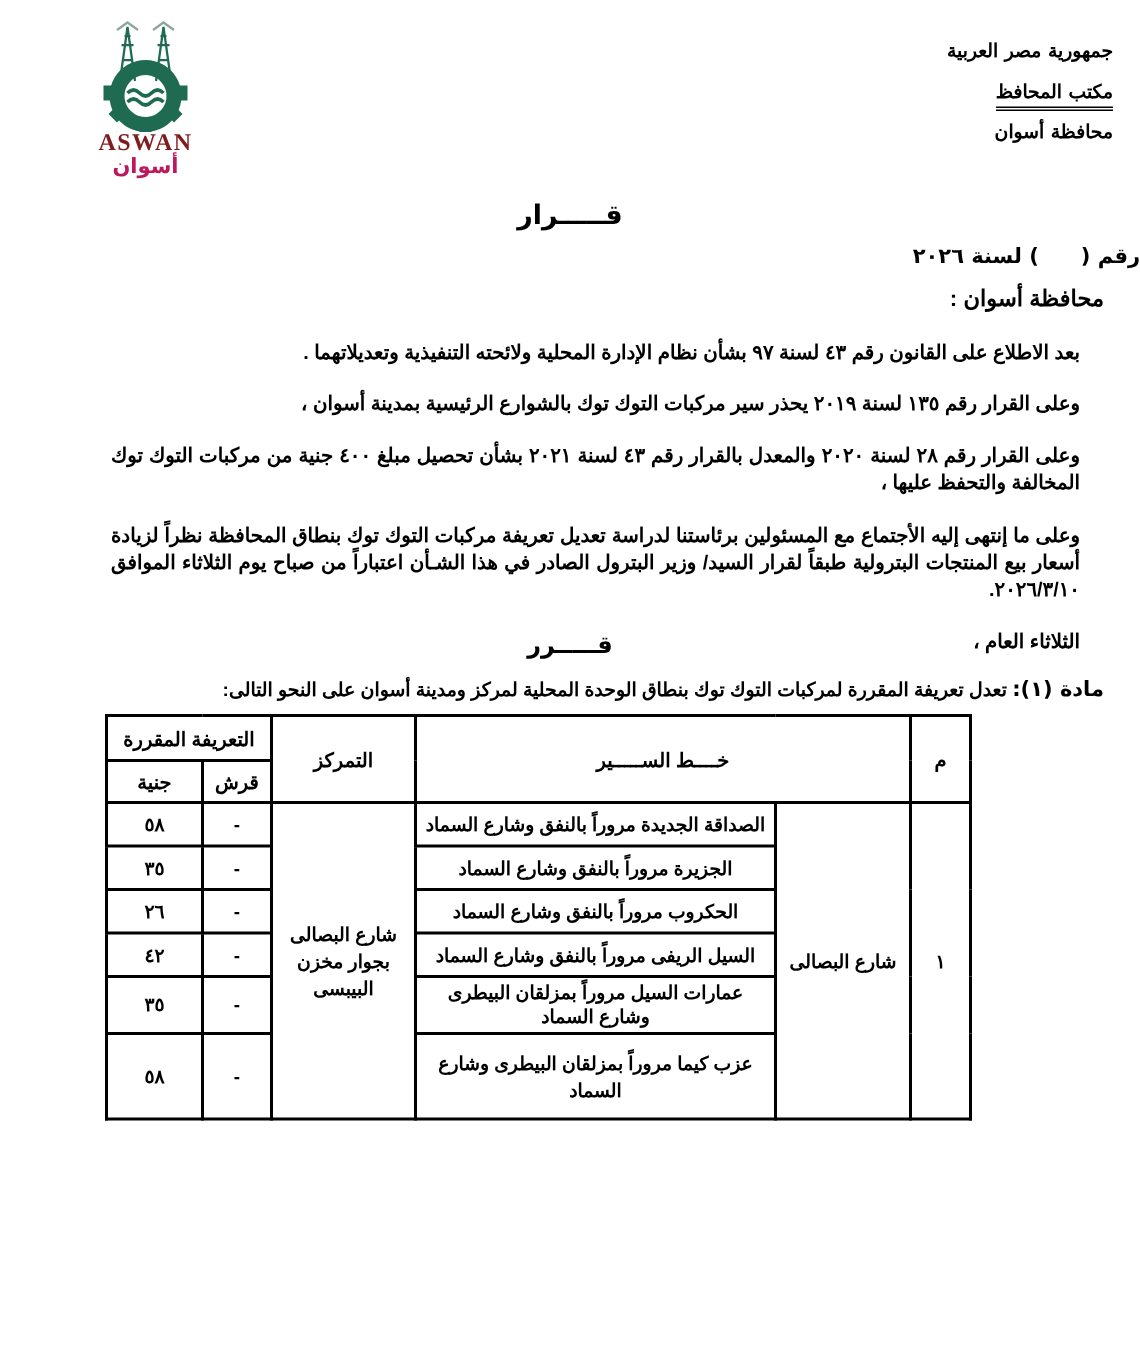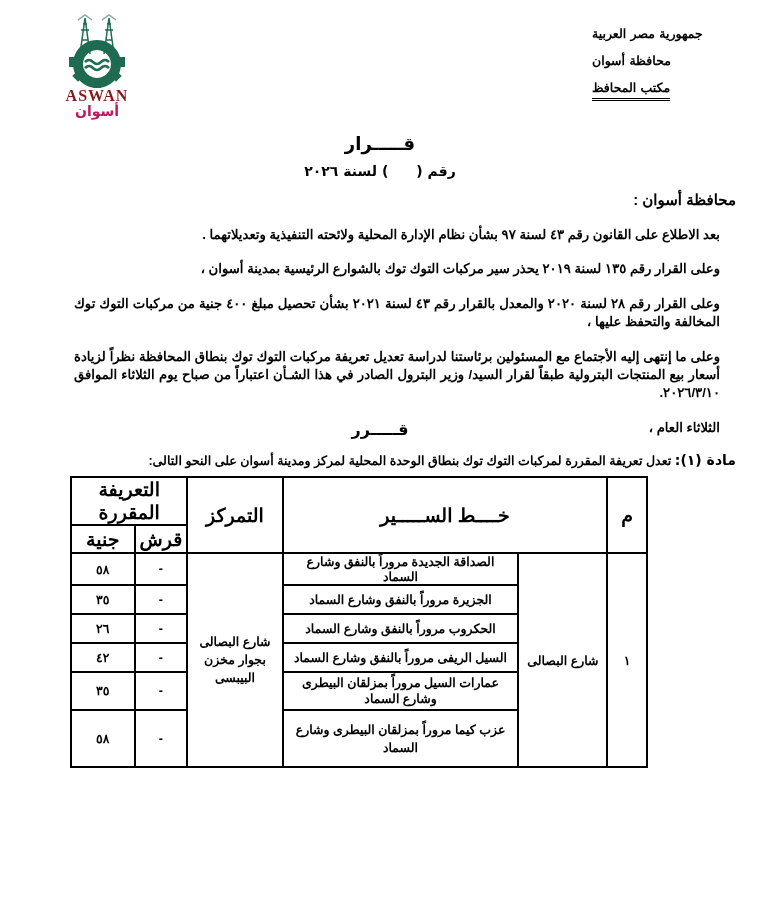--- a/index.html
+++ b/index.html
@@ -4,41 +4,41 @@
 <style>
   html, body { margin:0; padding:0; background:#ffffff; }
   body { width:760px; height:912px; position:relative; overflow:hidden;
          font-family:"DejaVu Sans", "Liberation Sans", sans-serif; color:#000; }
   .logo { position:absolute; left:52px; top:10px; width:90px; height:100px; }
   .logo svg { width:90px; height:78px; display:block; }
   .logo .en { font-family:Liberation Serif, serif; font-weight:bold; color:#7f1d1d;
               font-size:16px; letter-spacing:1px; text-align:center; direction:ltr; line-height:16px; }
   .logo .ar { font-family:"DejaVu Sans", sans-serif; font-weight:bold; color:#be185d;
               font-size:14px; text-align:center; line-height:14px; }
-  .header-right { position:absolute; right:18px; top:20px; text-align:left; width:150px;
+  .header-right { position:absolute; right:18px; top:20px; text-align:right; width:150px;
                   font-family:"DejaVu Serif", serif; font-weight:bold; font-size:12.5px; line-height:27px; }
   .header-right .office { display:inline-block; border-bottom:3px double #000; line-height:20px; }
   .title { position:absolute; left:0; right:0; top:133px; text-align:center;
            font-family:"DejaVu Sans", sans-serif; font-weight:bold; font-size:18px; letter-spacing:4px; }
-  .number-line { position:absolute; left:0; right:0; top:163px; text-align:center;
+  .number-line { position:absolute; left:0; right:0; top:163px; 
                  font-family:"DejaVu Sans", sans-serif; font-weight:bold; font-size:14px; }
   .number-line .blank { display:inline-block; width:28px; }
   .body-text { position:absolute; right:24px; left:58px; top:190px;
                font-family:"Liberation Sans", sans-serif; font-weight:bold; font-size:13.2px; line-height:18.4px; }
   .body-text .gov { font-size:15px; line-height:20px; }
   .body-text p { margin:16px; text-align:justify; text-align-last:right; }
   .decides { position:absolute; left:0; right:0; top:420px; text-align:center;
              font-family:"DejaVu Sans", sans-serif; font-weight:bold; font-size:16px; letter-spacing:3px; }
   .article { position:absolute; right:24px; left:58px; top:451px;
              font-family:"Liberation Sans", sans-serif; font-weight:bold; font-size:12.6px; line-height:18px; }
   .article .label { font-family:"DejaVu Sans", sans-serif; font-size:14px; }
   table.tariff { position:absolute; left:70px; top:476px; width:578px; border-collapse:collapse;
                  font-family:"Liberation Sans", sans-serif; font-weight:bold; font-size:12.5px; }
   table.tariff td, table.tariff th { border:2px solid #000; text-align:center; vertical-align:middle; padding:0 4px; font-weight:bold; }
-  table.tariff th { font-size:19px;border-radius:14px; }
+  table.tariff th { font-size:13px;border-radius:14px; }
   .h1 { height:30px; } .h2 { height:28px; }
   .r { height:29px; }
   .r-tall { height:38px; line-height:16px; }
   .r-tall2 { height:57px; line-height:18px; }
   .cw-no { width:30px; } .cw-street { width:80px; } .cw-route { width:230px; }
   .cw-center { width:86px; } .cw-pt { width:36px; } .cw-eg { width:54px; }
   .route-cell { text-align:center; }
 </style>
 </head>
 <body>
@@ -65,22 +65,22 @@
       <path d="M33 52 q4 -4 8 0 t8 0 t8 0"></path>
       <path d="M33 58 q4 -4 8 0 t8 0 t8 0"></path>
     </g>
   </svg>
   <div class="en">ASWAN</div>
   <div class="ar">أسوان</div>
 </div>
 
 <div class="header-right">
   <div>جمهورية مصر العربية</div>
+  <div><span class="office">مكتب المحافظ</span></div>
   <div>محافظة أسوان</div>
-  <div><span class="office">مكتب المحافظ</span></div>
 </div>
 
 <div class="title">قـــــرار</div>
 <div class="number-line">
   <span>رقم (</span><span class="blank"></span><span>) لسنة ٢٠٢٦</span>
 </div>
 
 <div class="body-text">
   <div class="gov">محافظة أسوان :</div>
   <p>بعد الاطلاع على القانون رقم ٤٣ لسنة ٩٧ بشأن نظام الإدارة المحلية ولائحته التنفيذية وتعديلاتهما .</p>

